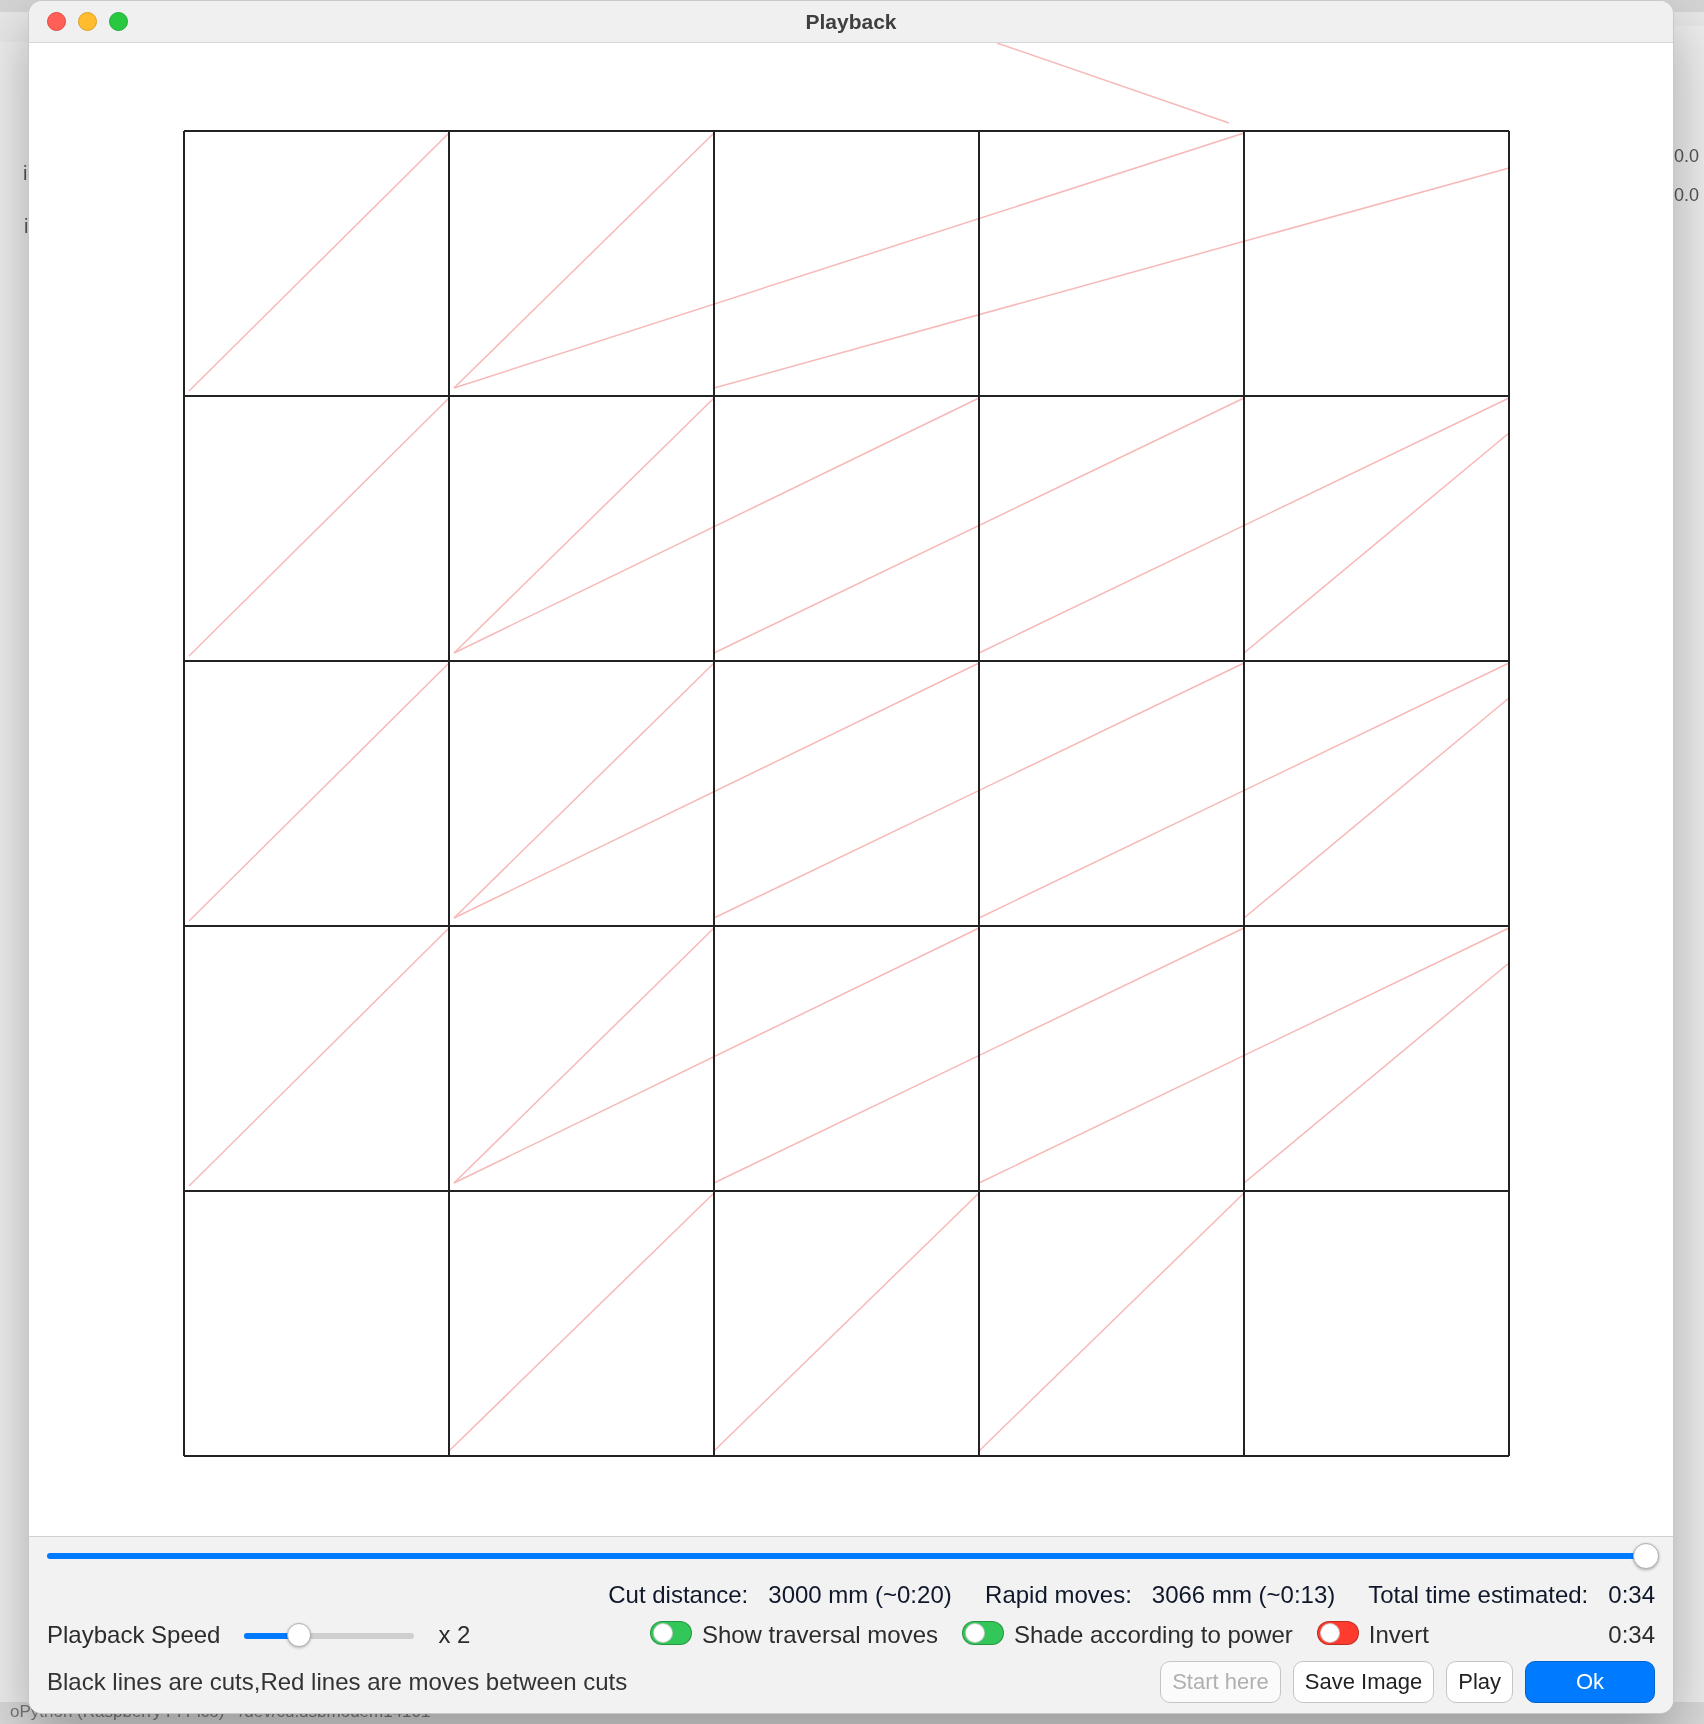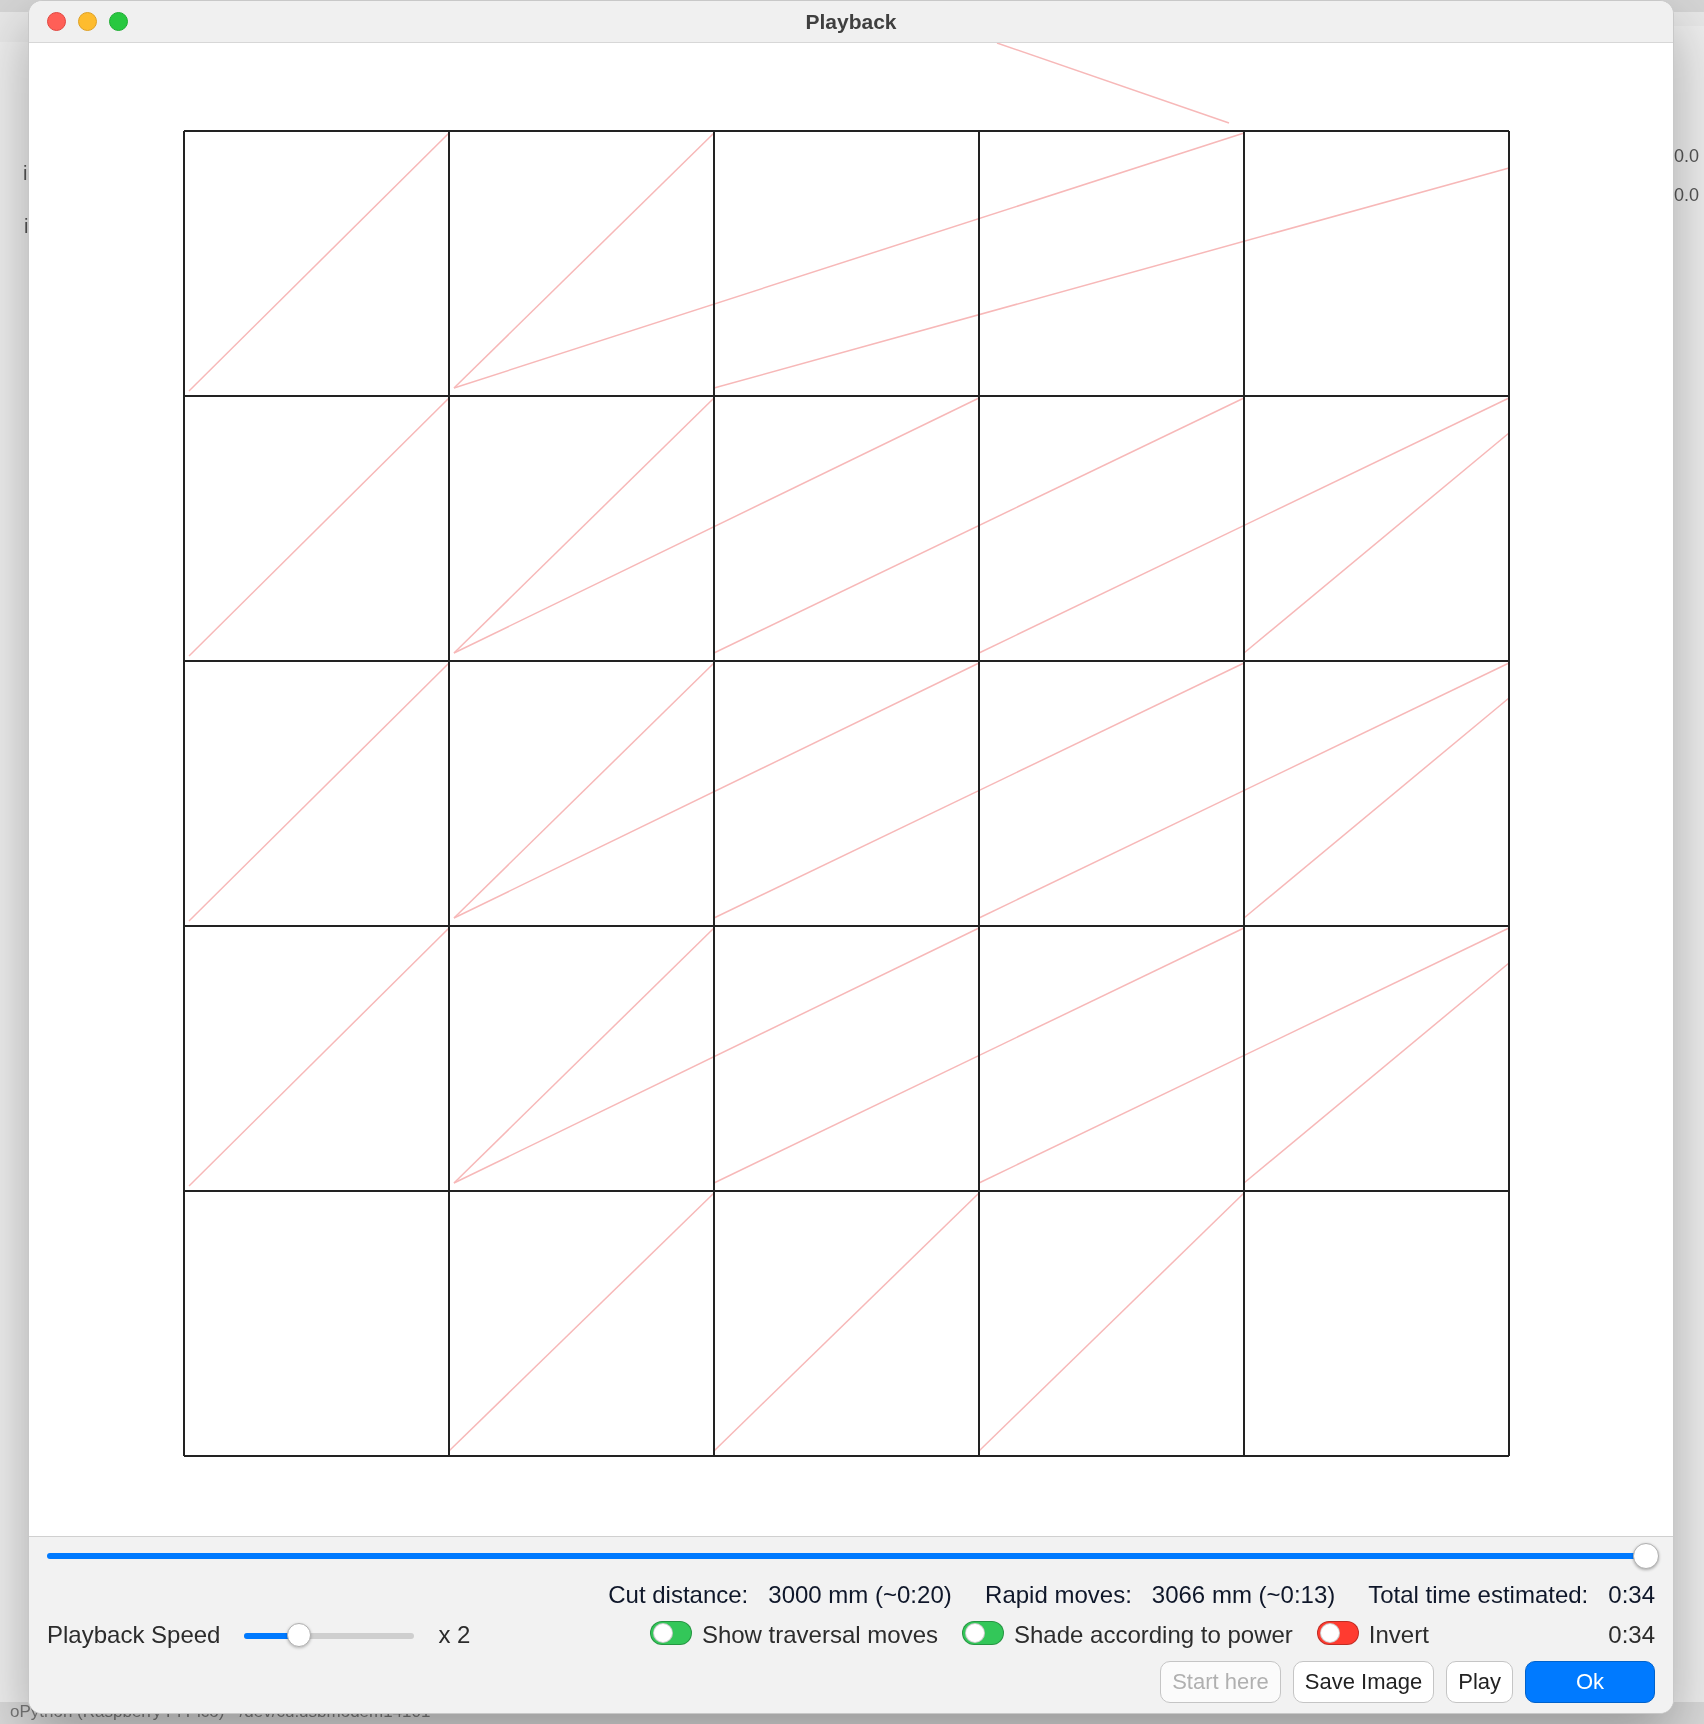--- a/index.html
+++ b/index.html
@@ -305,20 +305,21 @@
           </span>
         <span>Invert</span>
       </span>
 
       <span class="spacer"></span>
 
       <span>0:34</span>
     </div>
 
     <div class="info-row">
+      <span>Black lines are cuts,Red lines are moves between cuts</span>
       <span class="spacer"></span>
       <button class="btn disabled">Start here</button>
       <button class="btn">Save Image</button>
       <button class="btn">Play</button>
       <button class="btn primary ok">Ok</button>
     </div>
 
   </div>
 </div>
 

